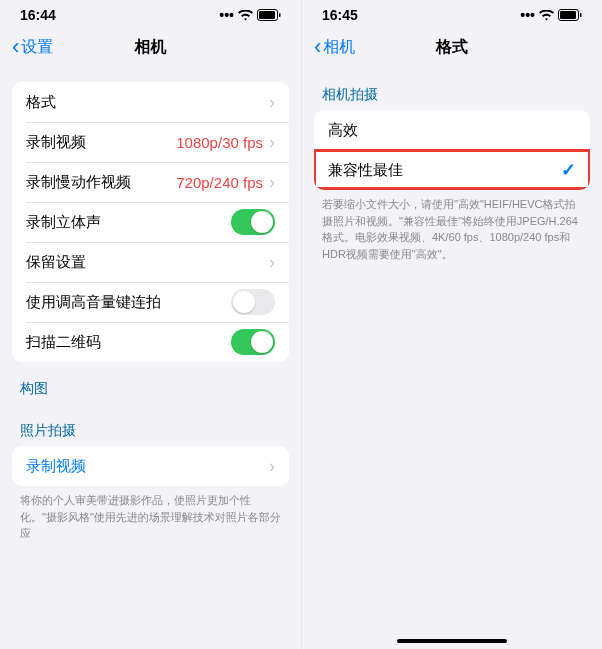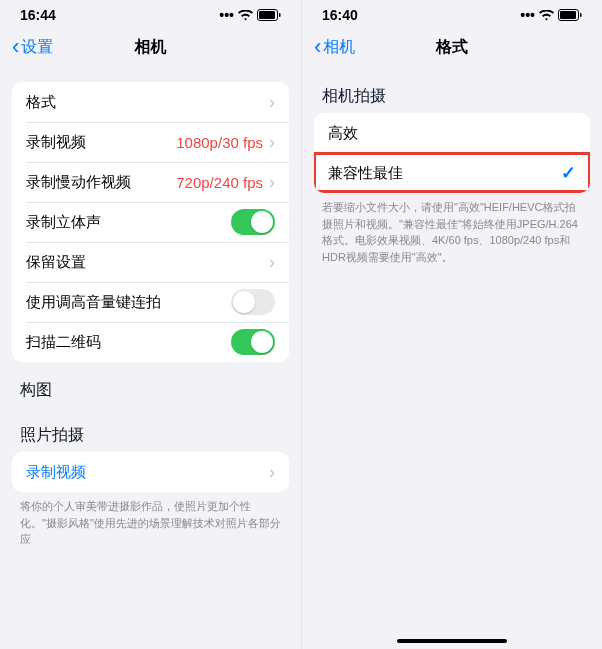--- a/index.html
+++ b/index.html
@@ -66,22 +66,22 @@
       right: 0;
       text-align: center;
       font-size: 16px;
       font-weight: 600;
       pointer-events: none;
     }
     .content {
       padding: 0;
     }
     .section-header {
-      font-size: 16px;
-      color: #0f172a;
+      font-size: 14px;
+      color: #0369a1;
       padding: 18px 20px 6px 20px;
     }
     .group {
       background: #fff;
       border-radius: 10px;
       margin: 0 12px;
       overflow: hidden;
     }
     .group.first {
       margin-top: 14px;
@@ -261,21 +261,21 @@
           </span>
       </div>
     </div>
     <div class="footer-text">将你的个人审美带进摄影作品，使照片更加个性化。"摄影风格"使用先进的场景理解技术对照片各部分应</div>
 
   </div>
 </div>
 
 <div class="screen">
   <div class="status-bar">
-    <span class="status-time">16:40</span>
+    <span class="status-time">16:45</span>
     <span class="status-icons">
       <span>•••</span>
       <svg width="15" height="11" viewBox="0 0 15 11">
           <path d="M7.5 10.5 L9 8.8 C8.2 8.1 6.8 8.1 6 8.8 Z M4.3 7 C6 5.4 9 5.4 10.7 7 L12 5.5 C9.5 3.2 5.5 3.2 3 5.5 Z M1.3 3.8 C4.7 0.6 10.3 0.6 13.7 3.8 L15 2.3 C10.9 -1.5 4.1 -1.5 0 2.3 Z" fill="#000"></path>
         </svg>
       <svg class="battery-svg" width="24" height="12" viewBox="0 0 24 12">
           <rect x="0.5" y="0.5" width="20" height="11" rx="2.5" fill="none" stroke="#000" stroke-width="1"></rect>
           <rect x="2" y="2" width="16" height="8" rx="1.2" fill="#000"></rect>
           <rect x="22" y="4" width="1.5" height="4" rx="0.75" fill="#000"></rect>
         </svg>

